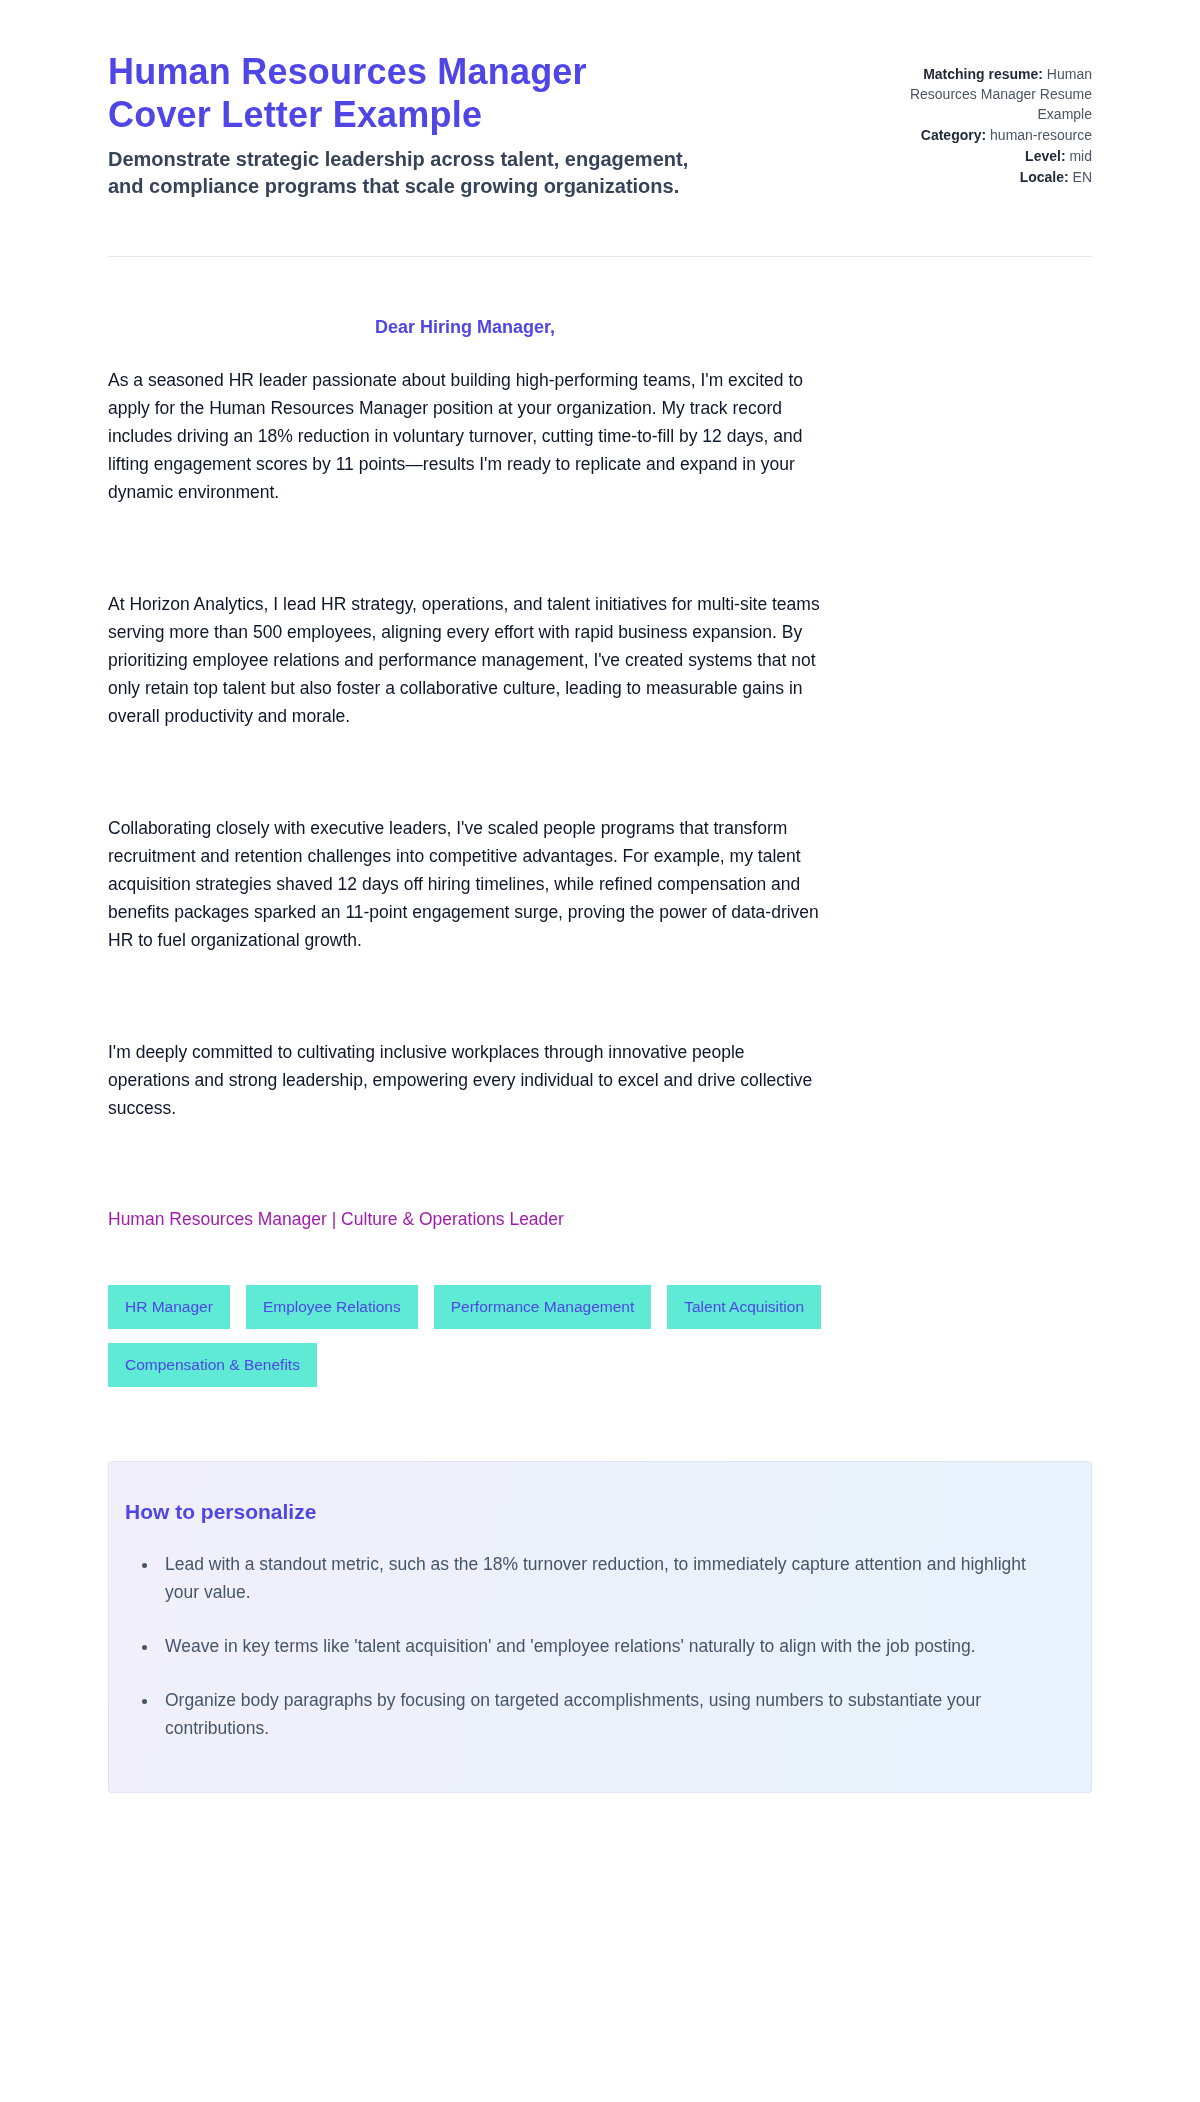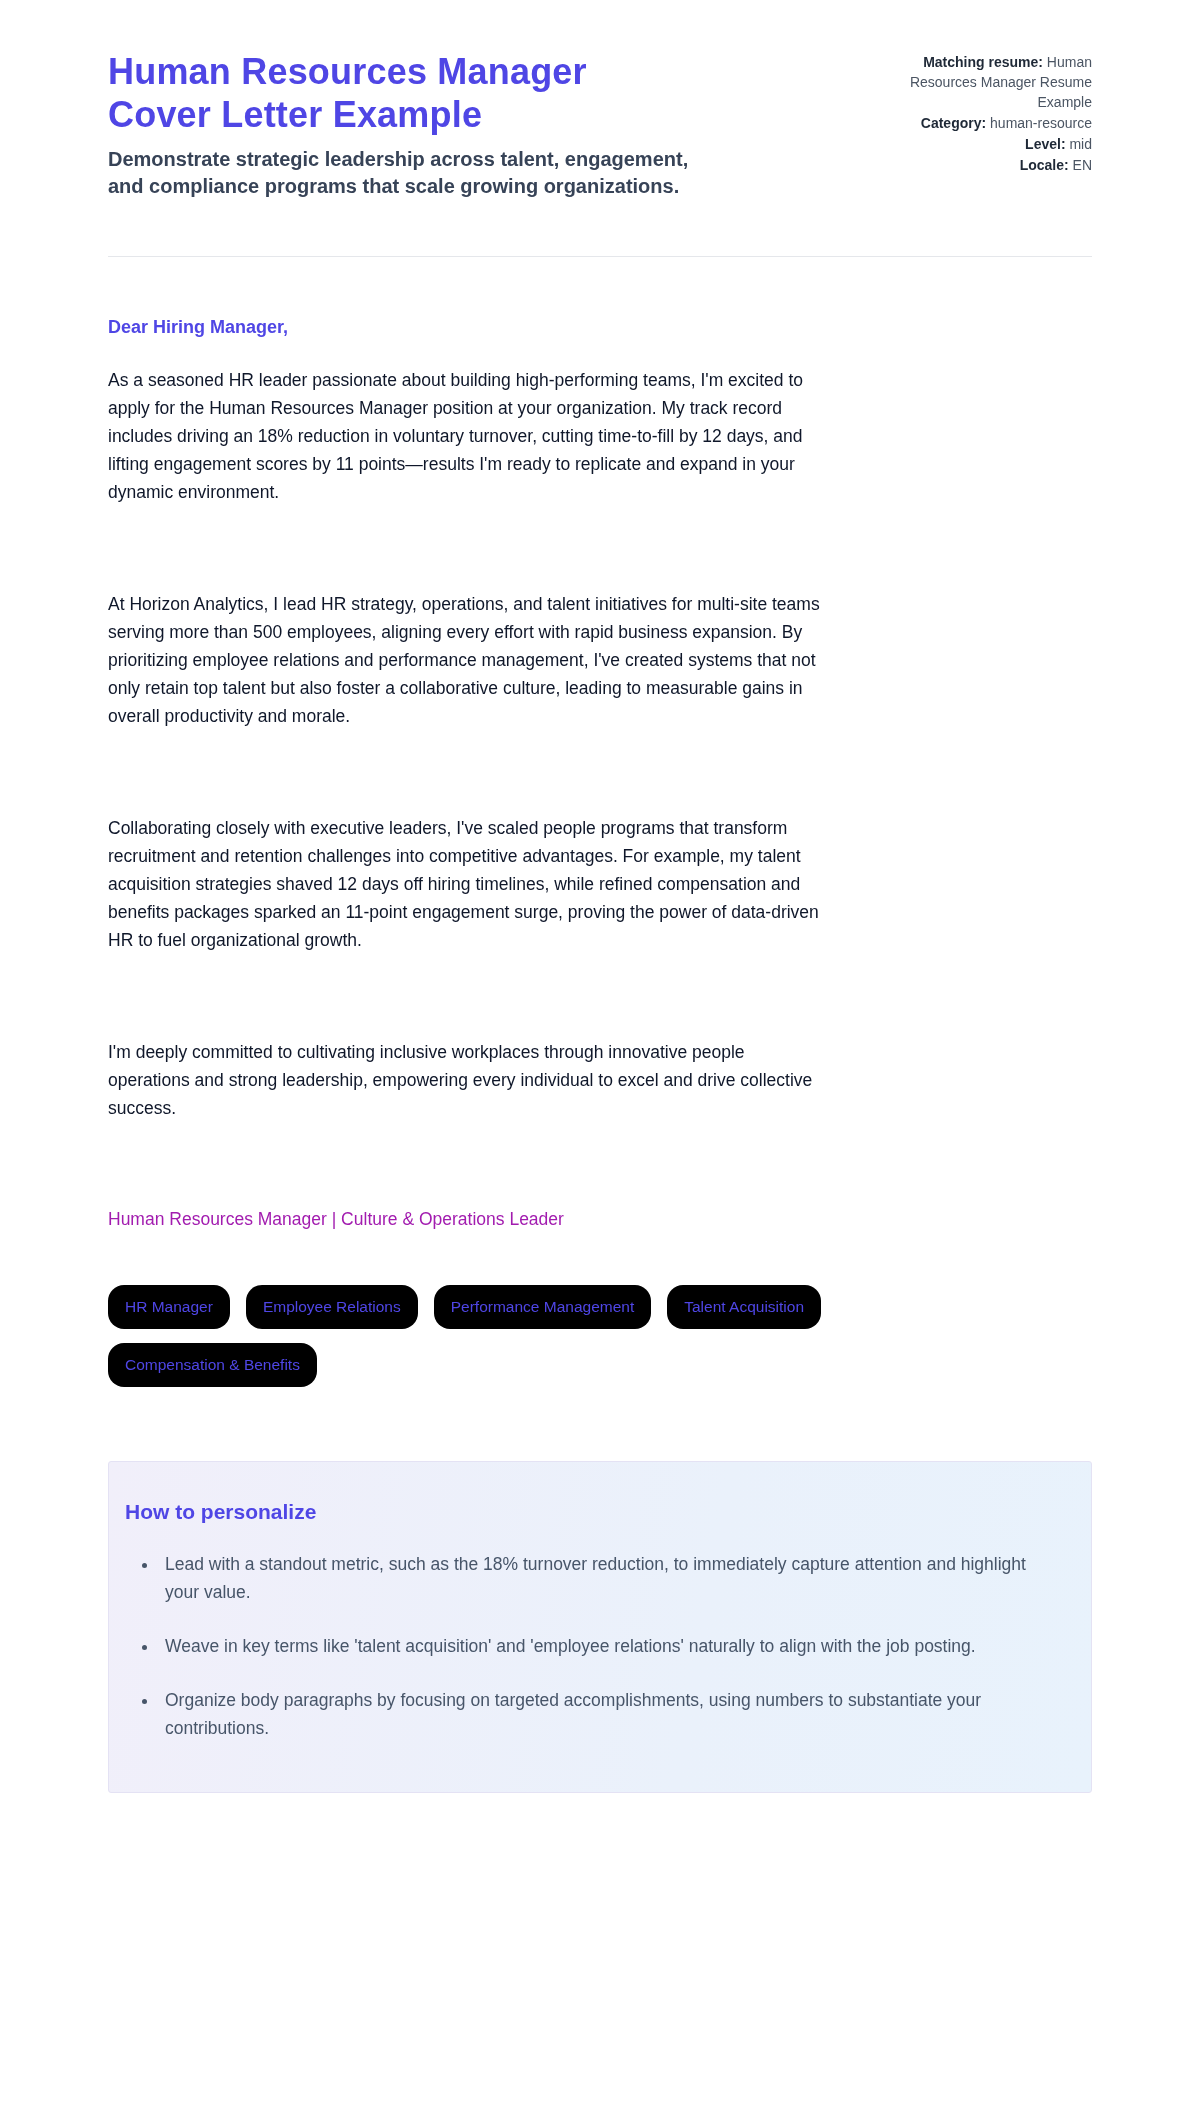--- a/index.html
+++ b/index.html
@@ -13,21 +13,21 @@
   .page {
     width: 984px;
     margin: 0 auto;
     padding: 50px 0 56px;
   }
 
   
   .header {
     display: flex;
     justify-content: space-between;
-    align-items: flex-start;
+    align-items: center;
   }
   .header-left { max-width: 585px; }
   .page-title {
     margin: 0 0 10px;
     font-size: 36px;
     line-height: 43px;
     font-weight: 700;
     color: #4f46e5;
     letter-spacing: 0.2px;
   }
@@ -56,20 +56,21 @@
     margin: 56px 0 0;
   }
 
   
   .letter { max-width: 714px; }
   .salutation {
     margin: 60px 0 28px;
     font-size: 18px;
     font-weight: 700;
     color: #4f46e5;
+    text-align: center;
   }
   .letter .body-p {
     margin: 0 0 84px;
     font-size: 17.5px;
     line-height: 28px;
     color: #0f172a;
   }
   .sig-name {
     margin: 0 0 14px;
     font-size: 18px;
@@ -86,26 +87,26 @@
   
   .tags {
     display: flex;
     flex-wrap: wrap;
     gap: 14px 16px;
     margin: 52px 0 0;
     max-width: 900px;
   }
   .tag {
     display: inline-block;
-    background: #000000;
+    background: #5eead4;
     color: #4f46e5;
     font-size: 15.5px;
     line-height: 20px;
     padding: 12px 17px;
-    border-radius: 16px;
+    border-radius: 0;
     cursor: pointer;
   }
 
   
   .personalize {
     margin: 74px 0 0;
     background: linear-gradient(100deg, #f1effa 0%, #eaf1fb 60%, #e8f2fc 100%);
     border: 1px solid #e4e2f4;
     border-radius: 3px;
     padding: 36px 16px 38px;

